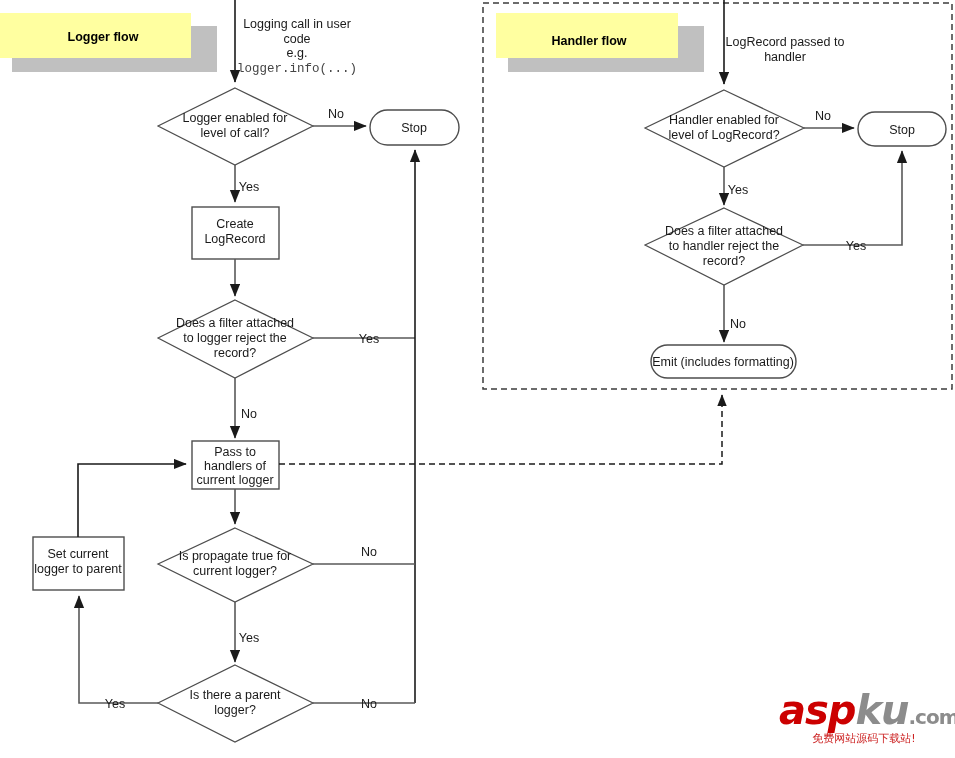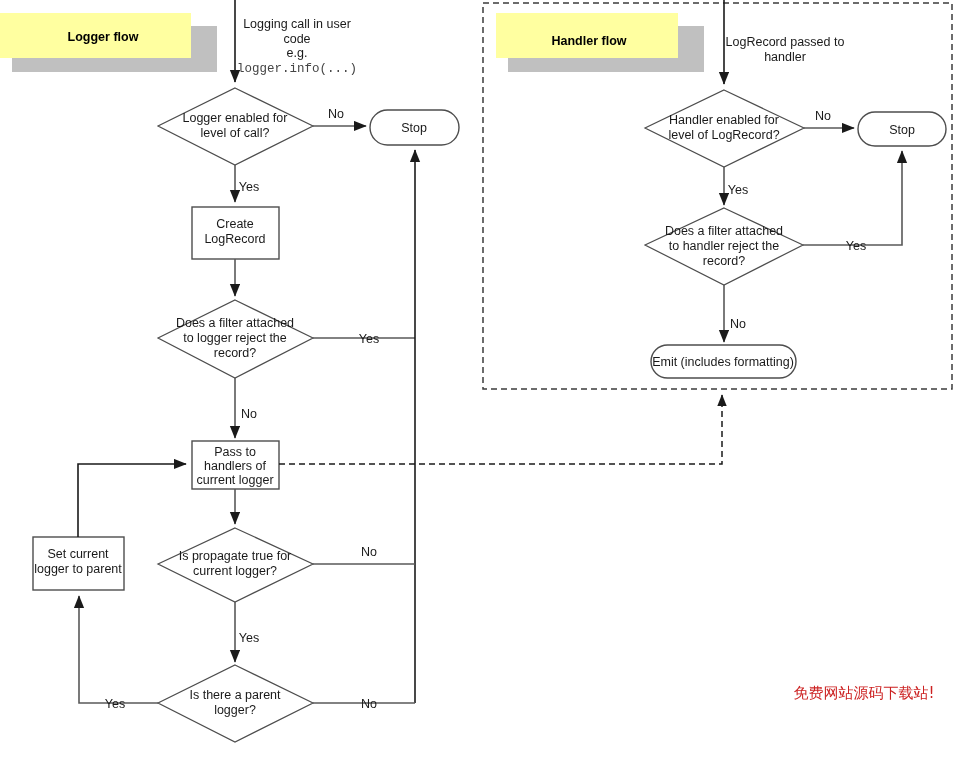--- a/index.html
+++ b/index.html
@@ -94,21 +94,21 @@
     font-style: italic;
     line-height: 40px;
     letter-spacing: -1px;
     white-space: nowrap;
   }
   .wm-asp { color: #cc0000; }
   .wm-ku  { color: #8c8c8c; }
   .wm-com { color: #8c8c8c; font-size: 20px; font-style: normal; font-weight: bold; }
   .wm-sub {
     font-family: "DejaVu Sans", sans-serif;
-    font-size: 15px;
+    font-size: 11px;
     color: #cc2222;
     margin-top: -6px;
     white-space: nowrap;
   }
 </style>
 </head>
 <body>
 
 <div id="canvas">
 
@@ -236,16 +236,19 @@
 
     <path class="edge" d="M724,285 L724,342" marker-end="url(#arrow)"></path>
     <text x="738" y="328" text-anchor="middle">No</text>
 
     <rect class="node-shape" x="651" y="345" width="145" height="33" rx="16.5" ry="16.5"></rect>
     <text x="723" y="366" text-anchor="middle">Emit (includes formatting)</text>
 
   </svg>
 
   <div id="watermark">
+    <div class="wm-main">
+      <span class="wm-asp">asp</span><span class="wm-ku">ku</span><span class="wm-com">.com</span>
+    </div>
     <div class="wm-sub">免费网站源码下载站!</div>
   </div>
 
 </div>
 
 </body></html>

